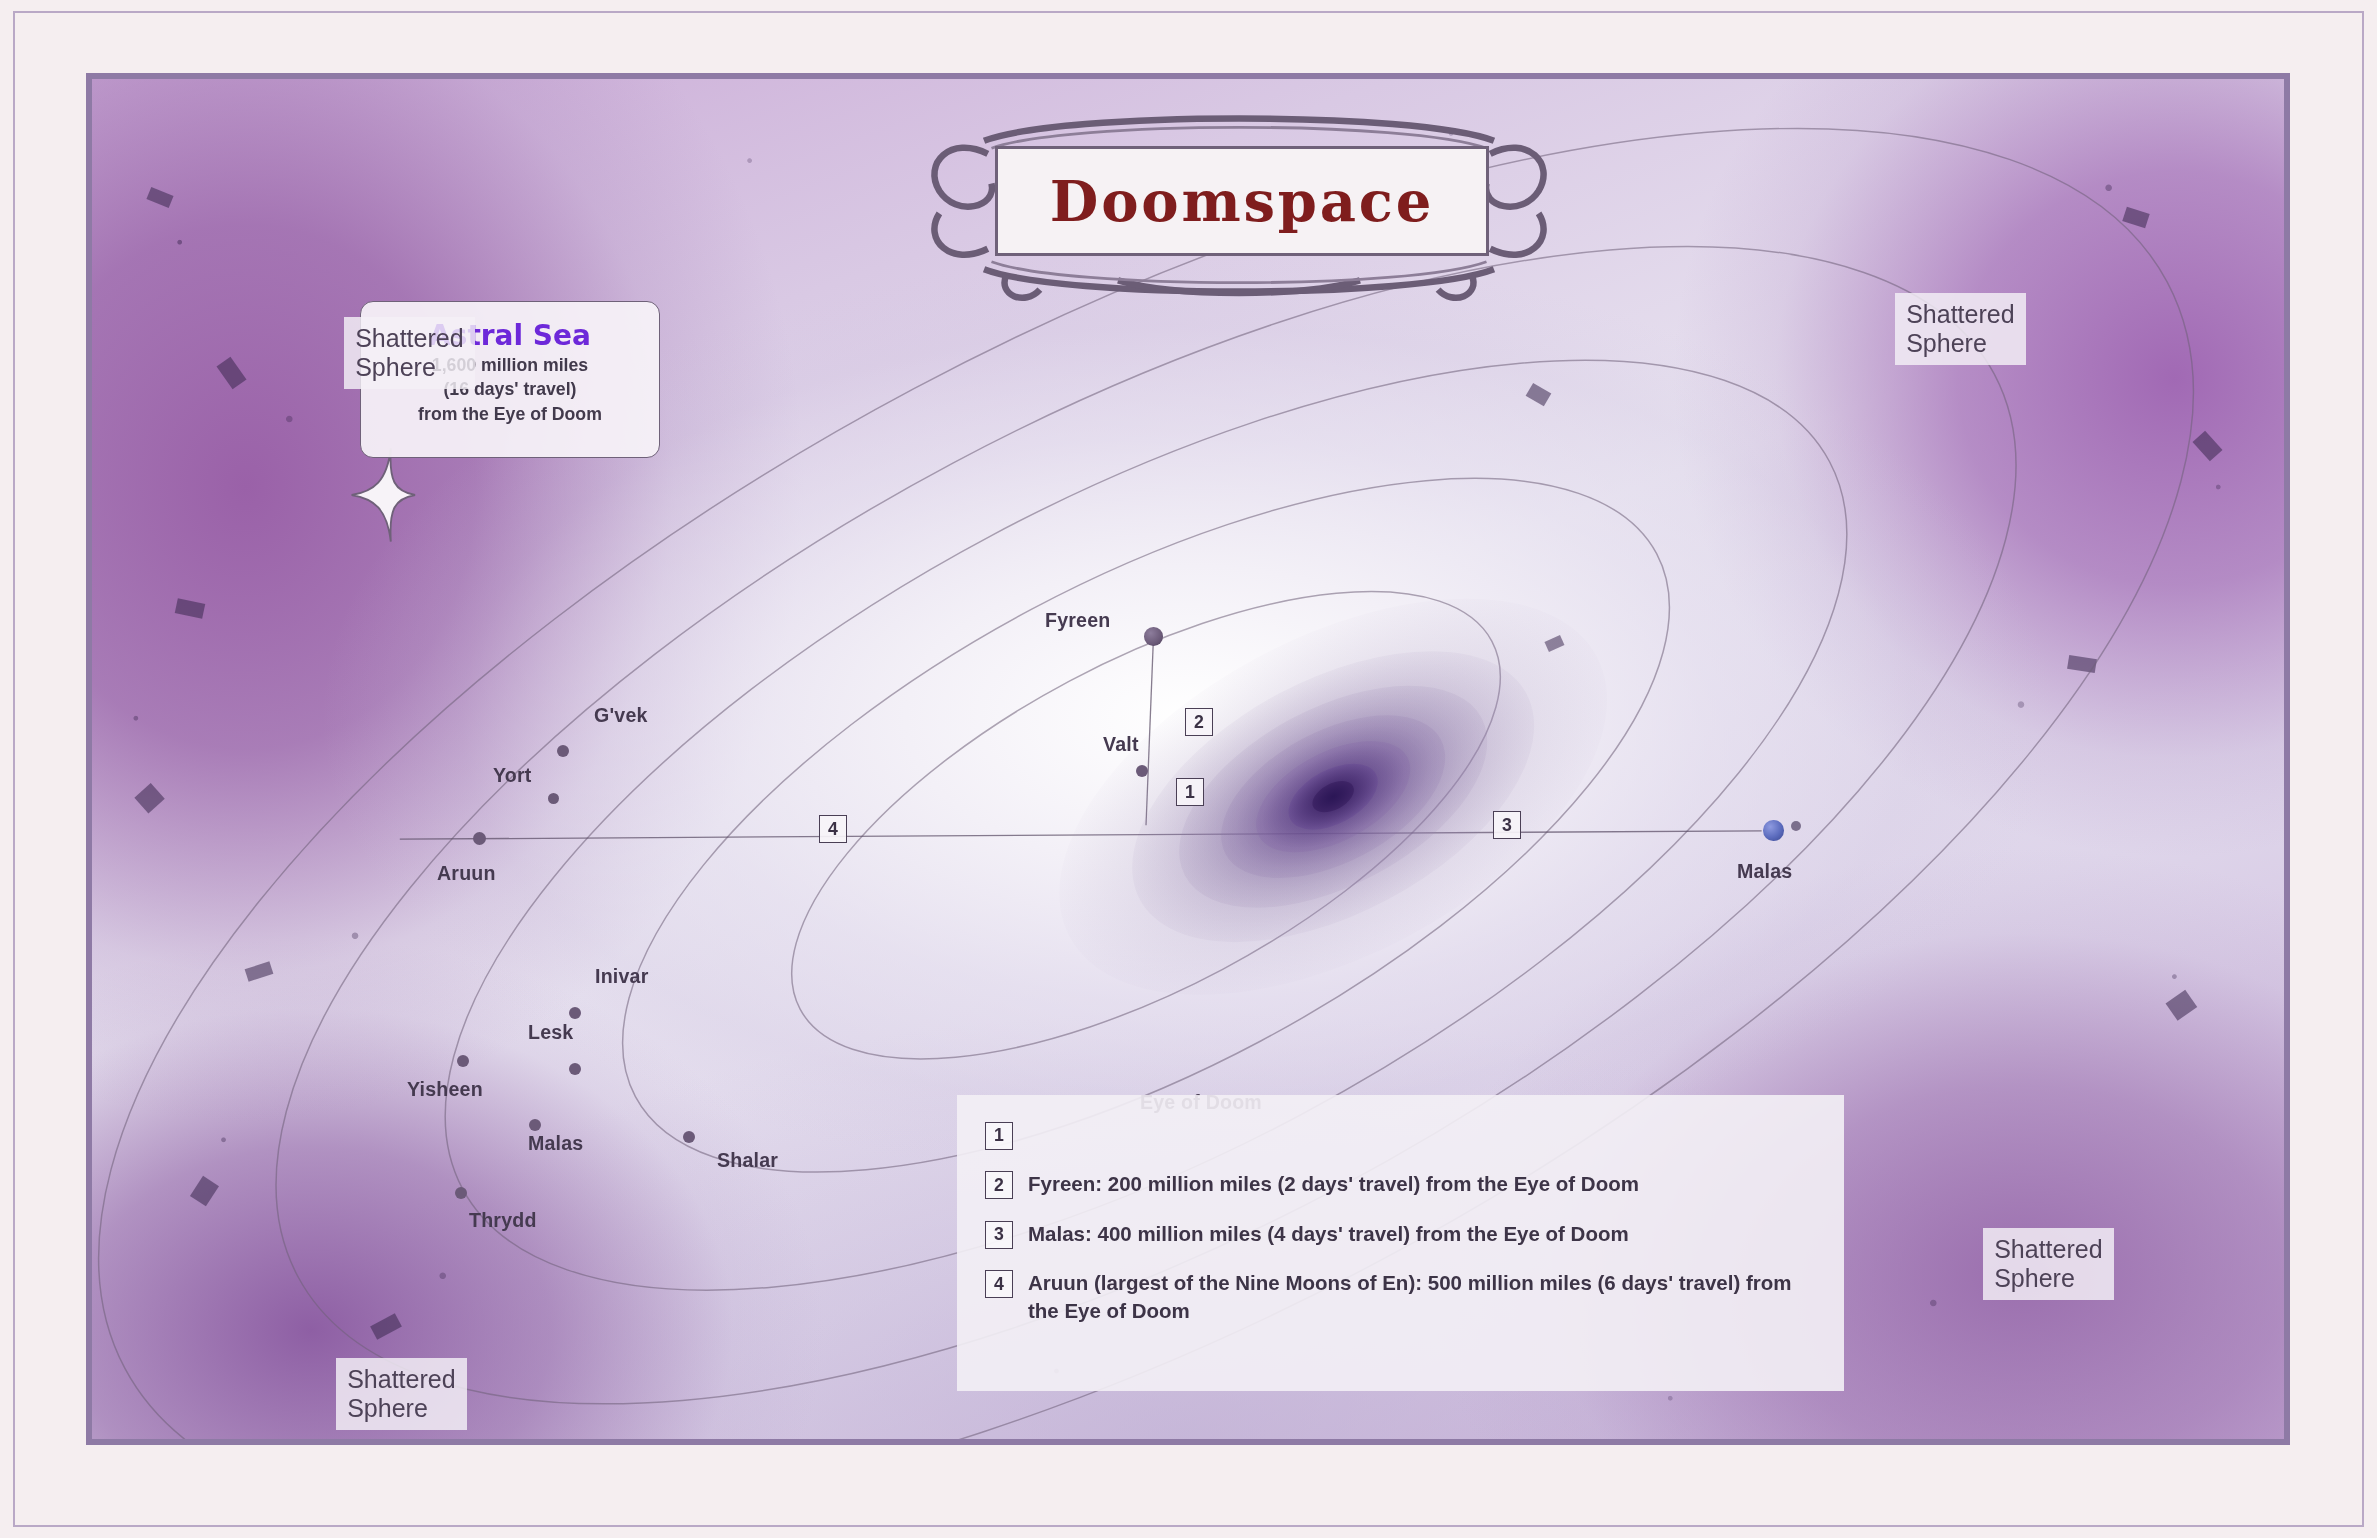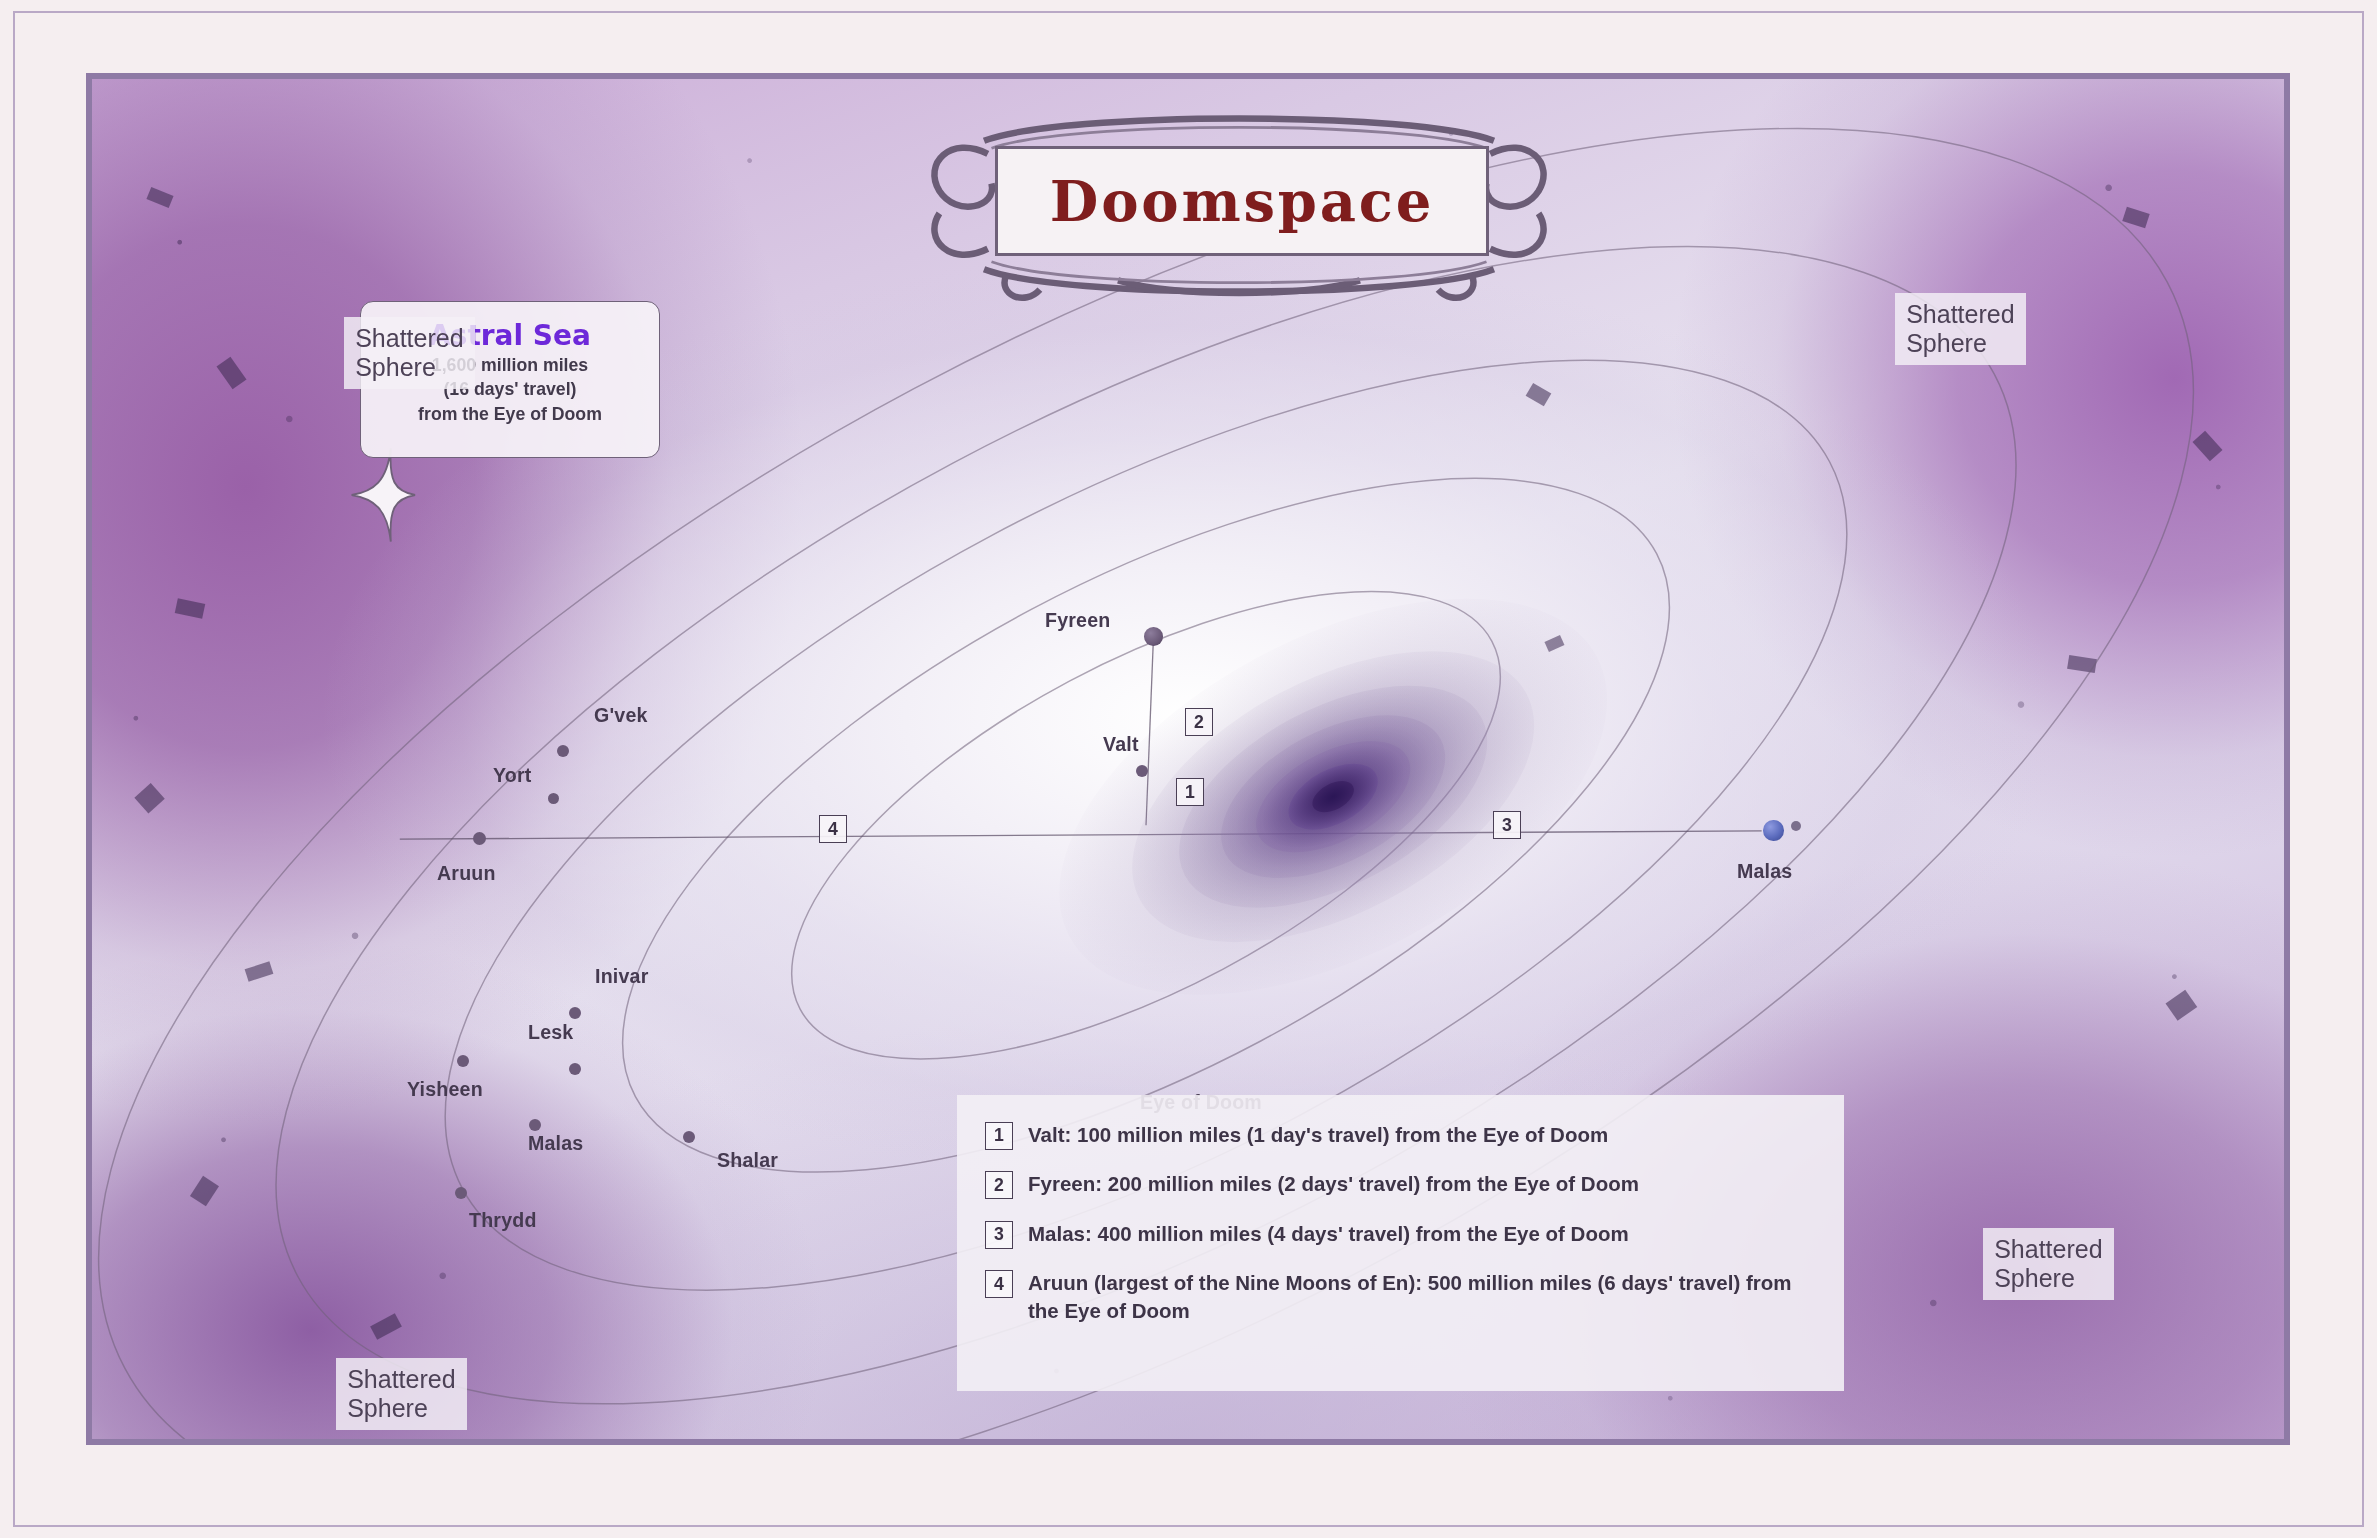--- a/index.html
+++ b/index.html
@@ -333,21 +333,20 @@
     <div id="marker-layer">
         <div class="tag-box" style="left: 1084px; top: 699px;">1</div>
         <div class="tag-box" style="left: 1093px; top: 629px;">2</div>
         <div class="tag-box" style="left: 1401px; top: 732px;">3</div>
         <div class="tag-box" style="left: 727px; top: 736px;">4</div>
       </div>
 
     <div id="legend">
         <div class="legend-row">
           <div class="legend-num">1</div>
-          <div class="legend-text">Valt: 100 million miles (1 day's travel) from the Eye of Doom</div>
         </div>
         <div class="legend-row">
           <div class="legend-num">2</div>
           <div class="legend-text">Fyreen: 200 million miles (2 days' travel) from the Eye of Doom</div>
         </div>
         <div class="legend-row">
           <div class="legend-num">3</div>
           <div class="legend-text">Malas: 400 million miles (4 days' travel) from the Eye of Doom</div>
         </div>
         <div class="legend-row">

